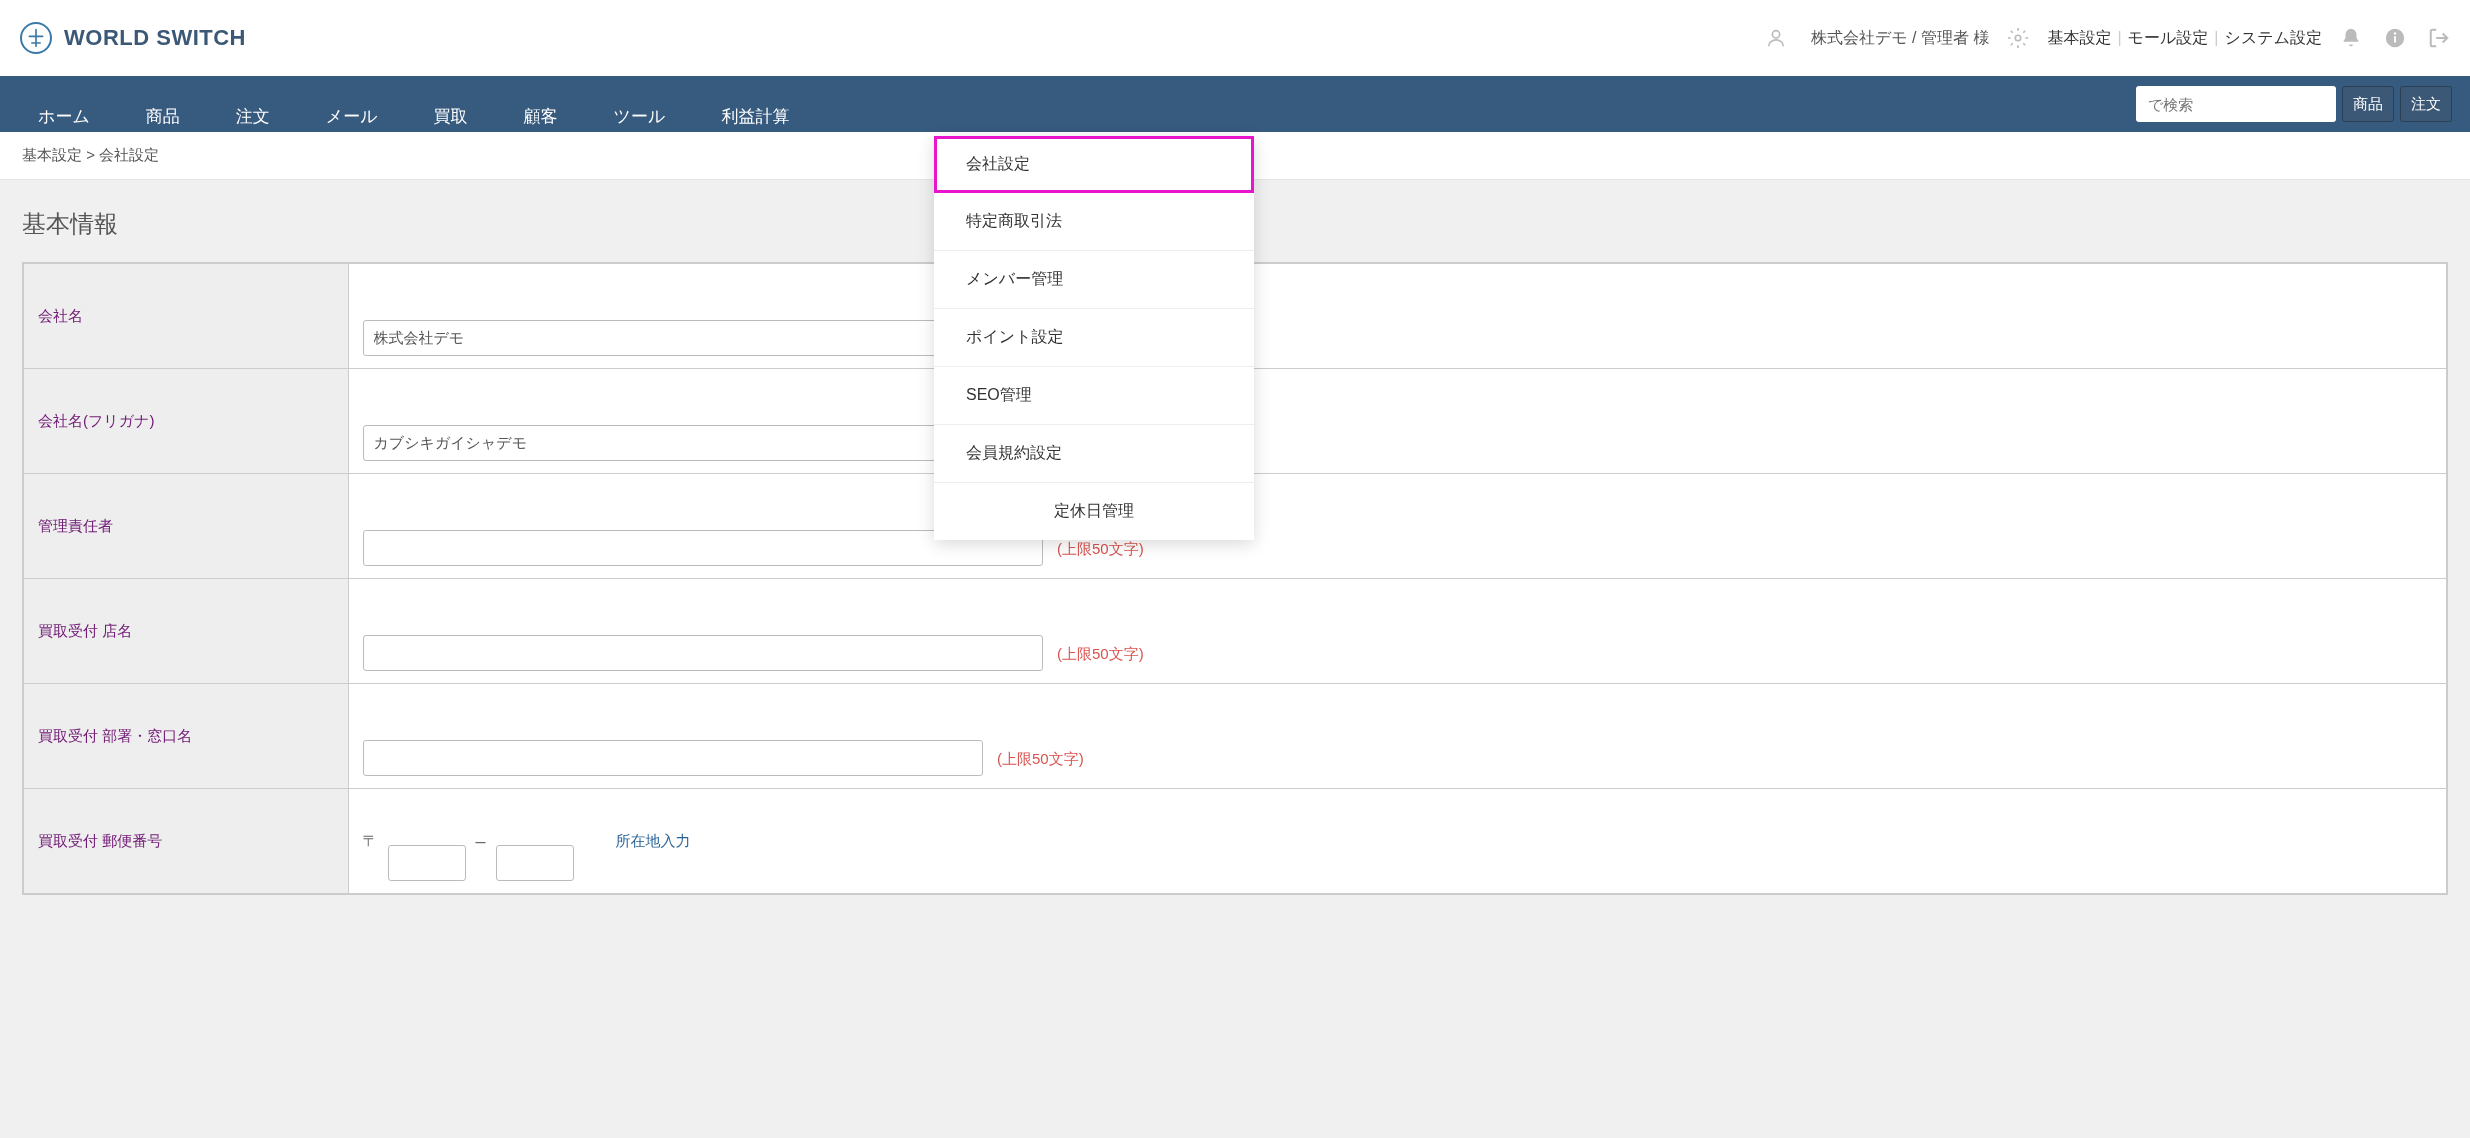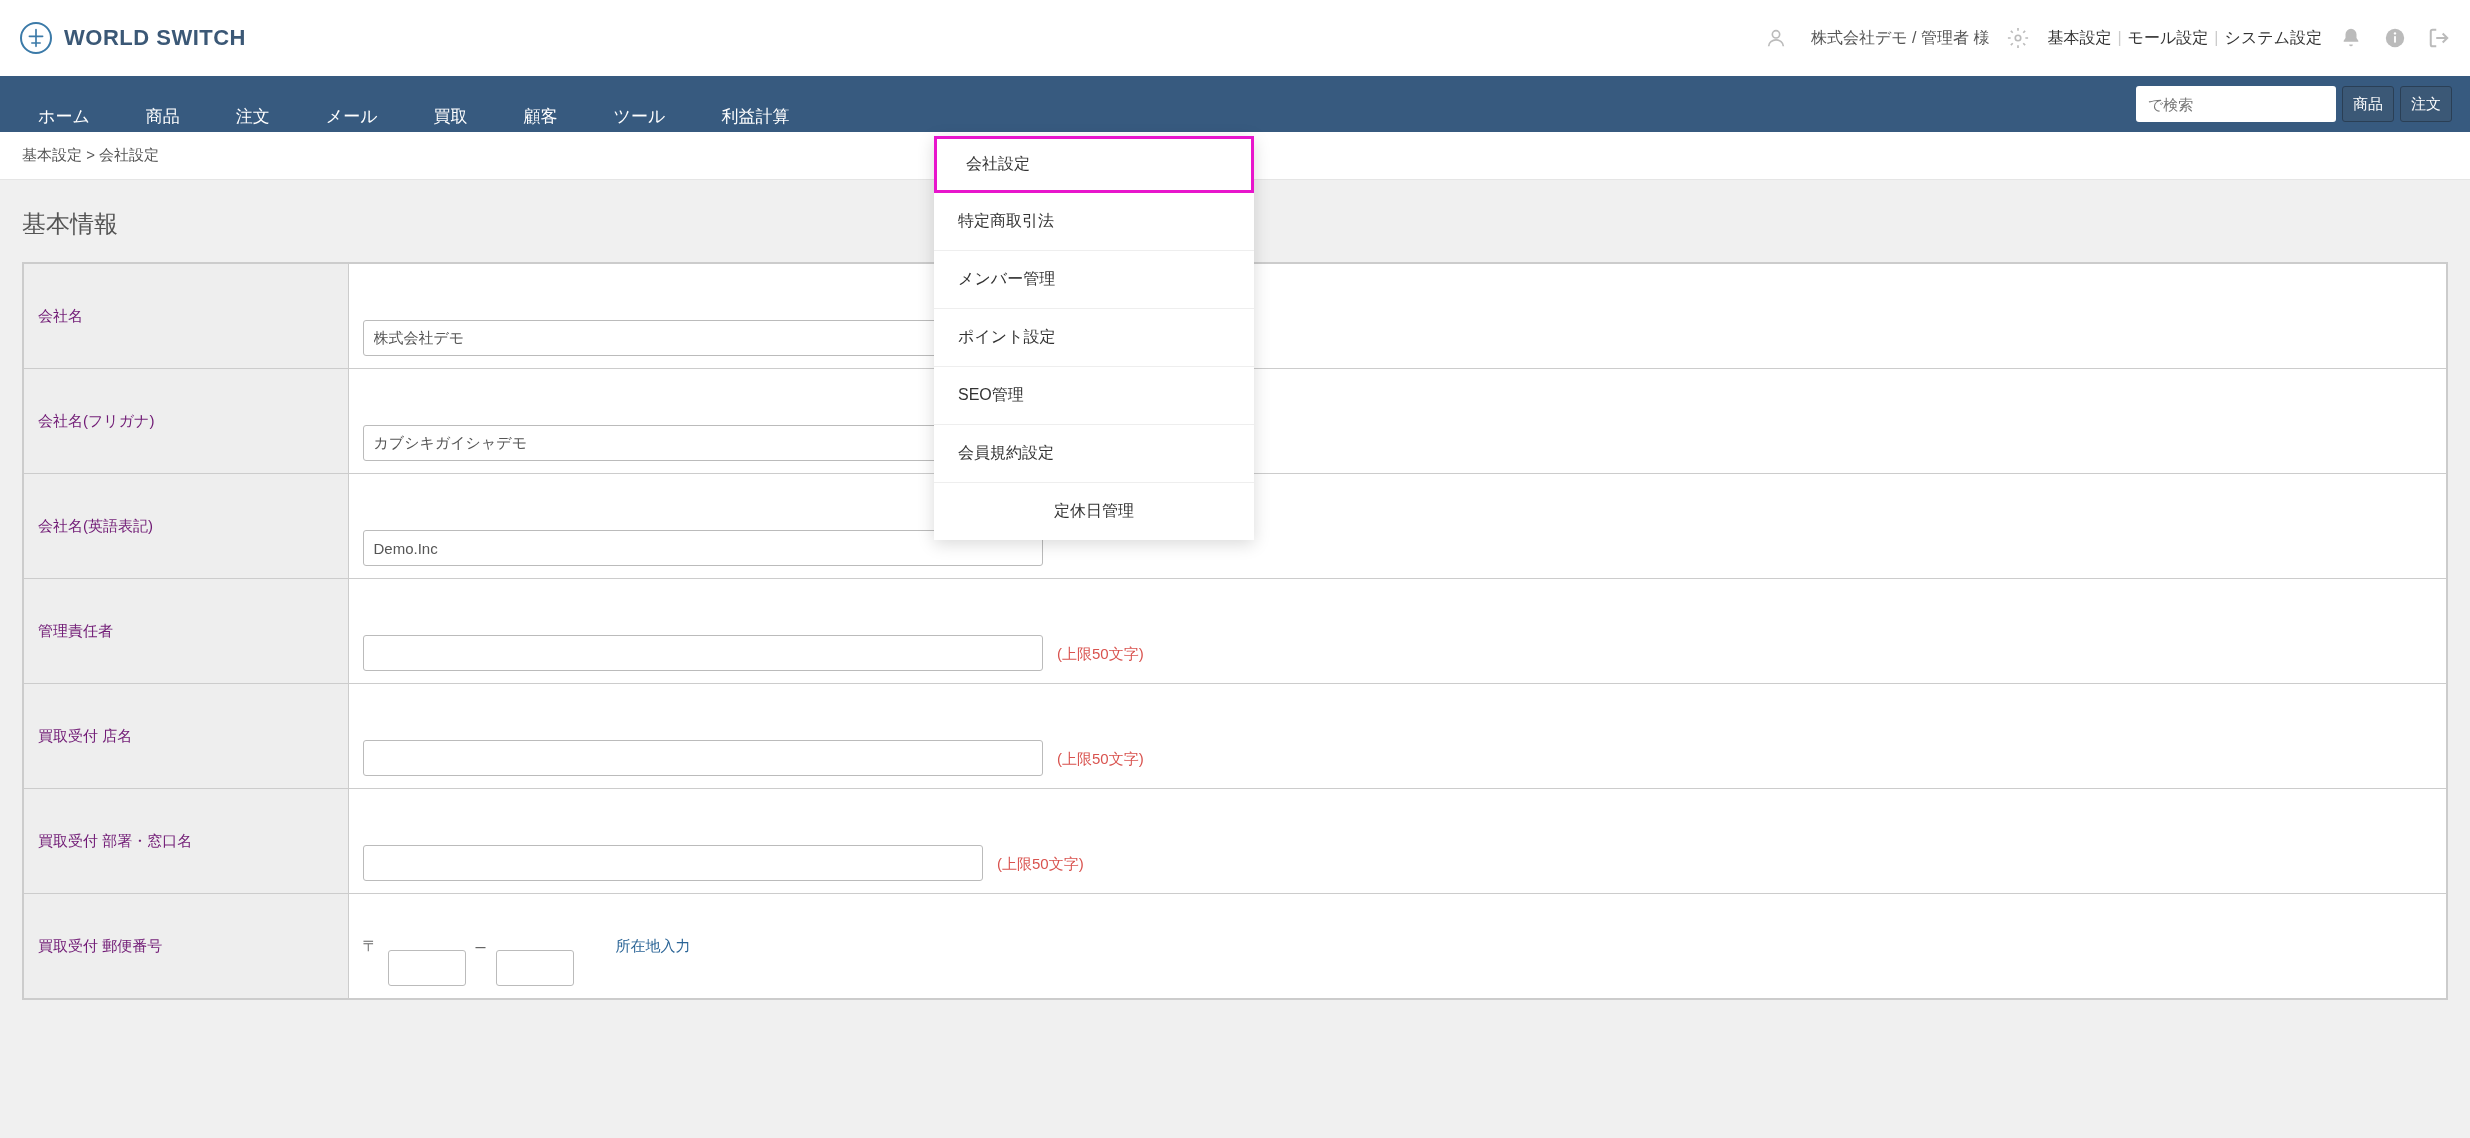--- a/index.html
+++ b/index.html
@@ -143,21 +143,21 @@
       position: absolute;
       top: 60px;
       left: 934px;
       width: 320px;
       background: #fff;
       box-shadow: 0 4px 16px rgba(0,0,0,0.15);
       z-index: 100;
     }
     
     .dropdown-item {
-      padding: 18px 24px;
+      padding: 18px 32px;
       font-size: 16px;
       color: #333;
       border-bottom: 1px solid #eee;
       cursor: pointer;
     }
     .dropdown-item:last-child { border-bottom: none; text-align: center; }
     .dropdown-item.highlighted {
       border: 3px solid #e815cc;
       padding: 15px 29px;
     }
@@ -362,27 +362,20 @@
         <input class="text-input" value="株式会社デモ" style="">
       </td>
     </tr>
     <tr>
       <td class="label-cell">会社名(フリガナ)</td>
       <td class="value-cell">
         <input class="text-input" value="カブシキガイシャデモ" style="">
       </td>
     </tr>
     <tr>
-      <td class="label-cell">会社名(英語表記)</td>
-      <td class="value-cell">
-        <input class="text-input" value="Demo.Inc" style="">
-        <span class="hint-text"></span>
-      </td>
-    </tr>
-    <tr>
       <td class="label-cell">管理責任者</td>
       <td class="value-cell">
         <input class="text-input" value="" style="">
         <span class="hint-text">(上限50文字)</span>
       </td>
     </tr>
     <tr>
       <td class="label-cell">買取受付 店名</td>
       <td class="value-cell">
         <input class="text-input" value="" style="">

